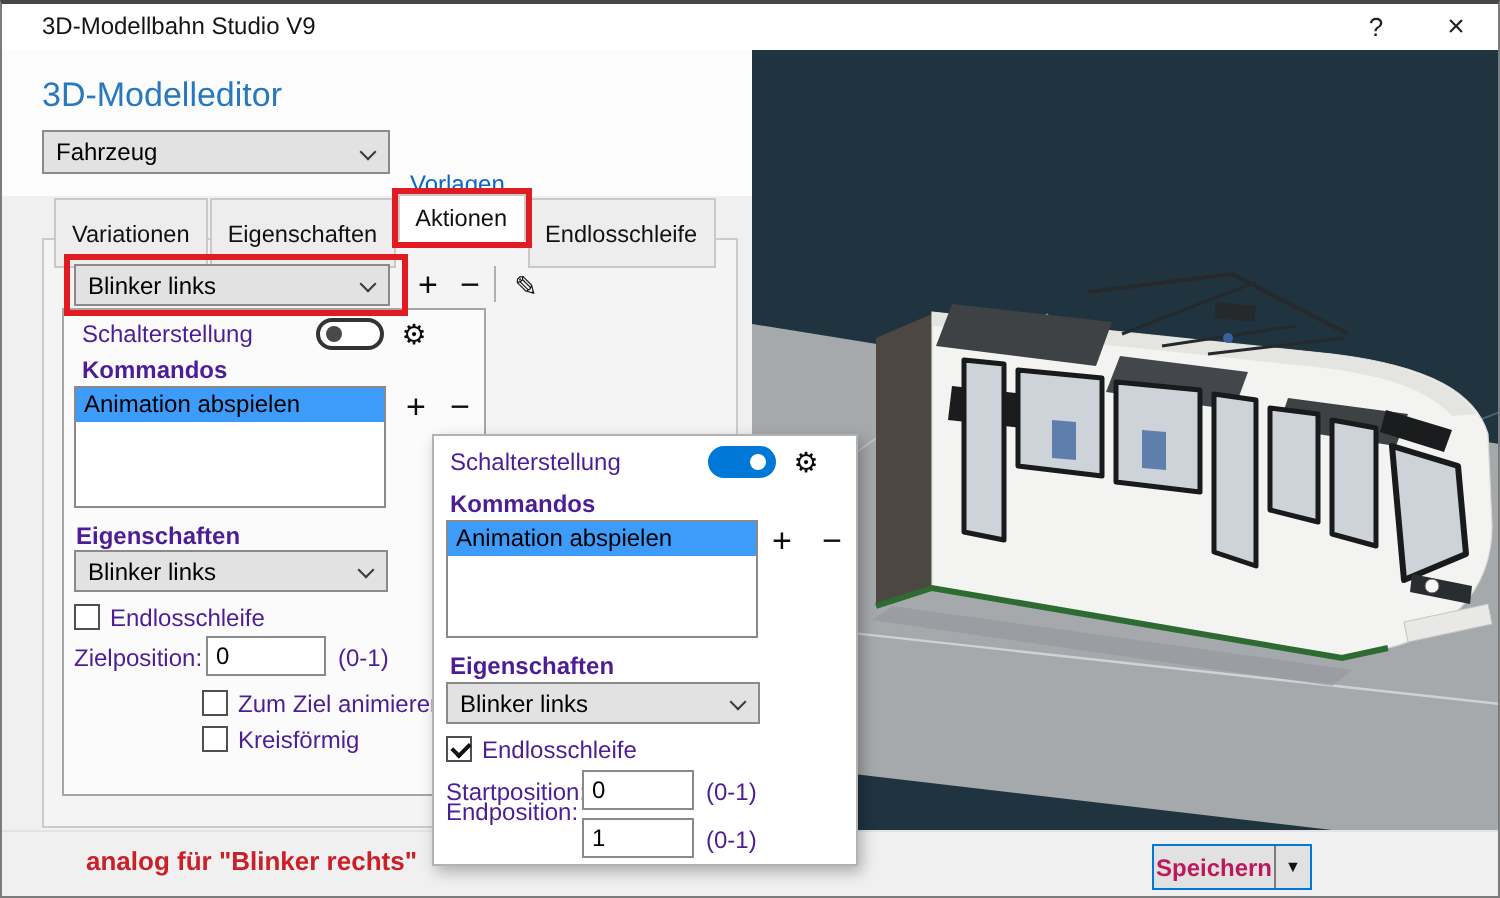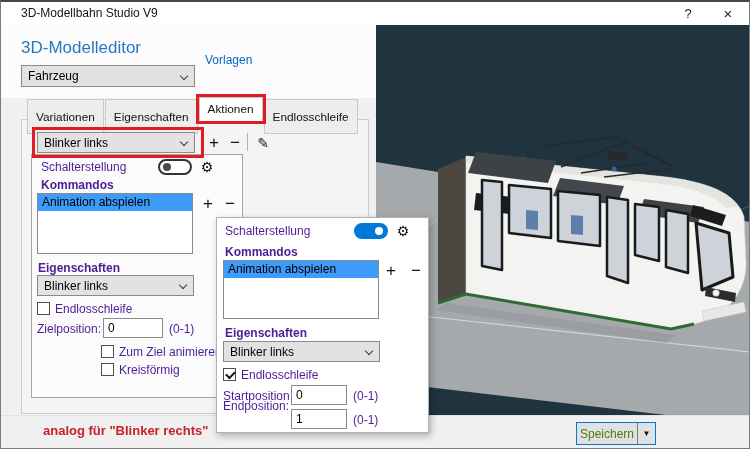--- a/index.html
+++ b/index.html
@@ -11,21 +11,21 @@
   
   #titlebar { position:absolute; left:0; top:0; width:100%; height:23px; background:#ffffff;padding-left:28px; }
   #window-title { position:absolute; left:20px; top:4px; font-size:12px; color:#141414; white-space:nowrap; }
   .tb-btn { position:absolute; top:0; width:34px; height:23px; background:transparent; border:0;
             font-size:13px; color:#222; text-align:center; line-height:22px; cursor:default; }
   #btn-help { right:44px; }
   #btn-close { right:4px; font-size:15px; }
   
   #left-header { position:absolute; left:0; top:23px; width:375px; height:73px; background:#fcfcfc; }
   #editor-title { position:absolute; left:20px; top:36px; font-size:17px; color:#2778be; }
-  #templates-link { position:absolute; left:204px; top:51px; font-size:12px; color:#0a66c8; }
+  #templates-link { position:absolute; left:204px; top:83px; font-size:12px; color:#0a66c8; }
   
   .combo { position:absolute; background:#e2e2e2; border:1px solid #8a8a8a; font-size:12px; color:#000;
            display:flex; align-items:center; padding:0 6px; }
   .chev { position:absolute; right:7px; top:6px; width:6px; height:6px;
           border-right:1px solid #3c3c3c; border-bottom:1px solid #3c3c3c; transform:rotate(45deg); }
   .lbl { position:absolute; font-size:12px; color:#4c1d95; white-space:nowrap; }
   .lbl.b { font-weight:bold; }
   .tinput { position:absolute; background:#fff; border:1px solid #8a8a8a; font-size:12px; padding:0 4px; height:20px; }
   .listbox { position:absolute; background:#fff; border:1px solid #8a8a8a; font-size:12px; overflow:hidden; }
   .listrow { height:17px; line-height:17px; padding:0 4px; color:#000; }
@@ -55,21 +55,21 @@
   
   #popup { position:absolute; left:215px; top:215px; width:213px; height:216px; background:#ffffff;
            border:1px solid #b2b2b2; box-shadow:2px 3px 7px rgba(0,0,0,.28); z-index:10; }
   
   #viewport { position:absolute; left:375px; top:23px; width:374px; height:390px; }
   
   #bottom-bar { position:absolute; left:0; top:413px; width:750px; height:34px; background:#f0f0f0;
                 border-top:1px solid #e3e3e3; }
   #note { position:absolute; left:42px; top:7px; font-size:13px; font-weight:bold; color:#cb2027; white-space:nowrap; }
   #save-group { position:absolute; left:575px; top:6px; height:23px; display:flex; border:1px solid #0078d7; background:#e1e1e1; }
-  #save-main { width:60px; font-size:12px; color:#4d7c0f; display:flex; align-items:center; justify-content:center; }
+  #save-main { width:60px; font-size:12px; color:#be185d; display:flex; align-items:center; justify-content:center;font-weight:bold; }
   #save-split { width:1px; background:#7c7c7c; }
   #save-arrow { width:17px; display:flex; align-items:center; justify-content:center; font-size:8px; color:#111; }
   #cancel-btn { position:absolute; left:671px; top:6px; width:68px; height:23px; background:#e1e1e1;
                 border:1px solid #a9a9a9; font-size:12px; color:#000; text-align:center; line-height:21px; }
 </style>
 </head>
 <body>
 
 <div id="window">
 

